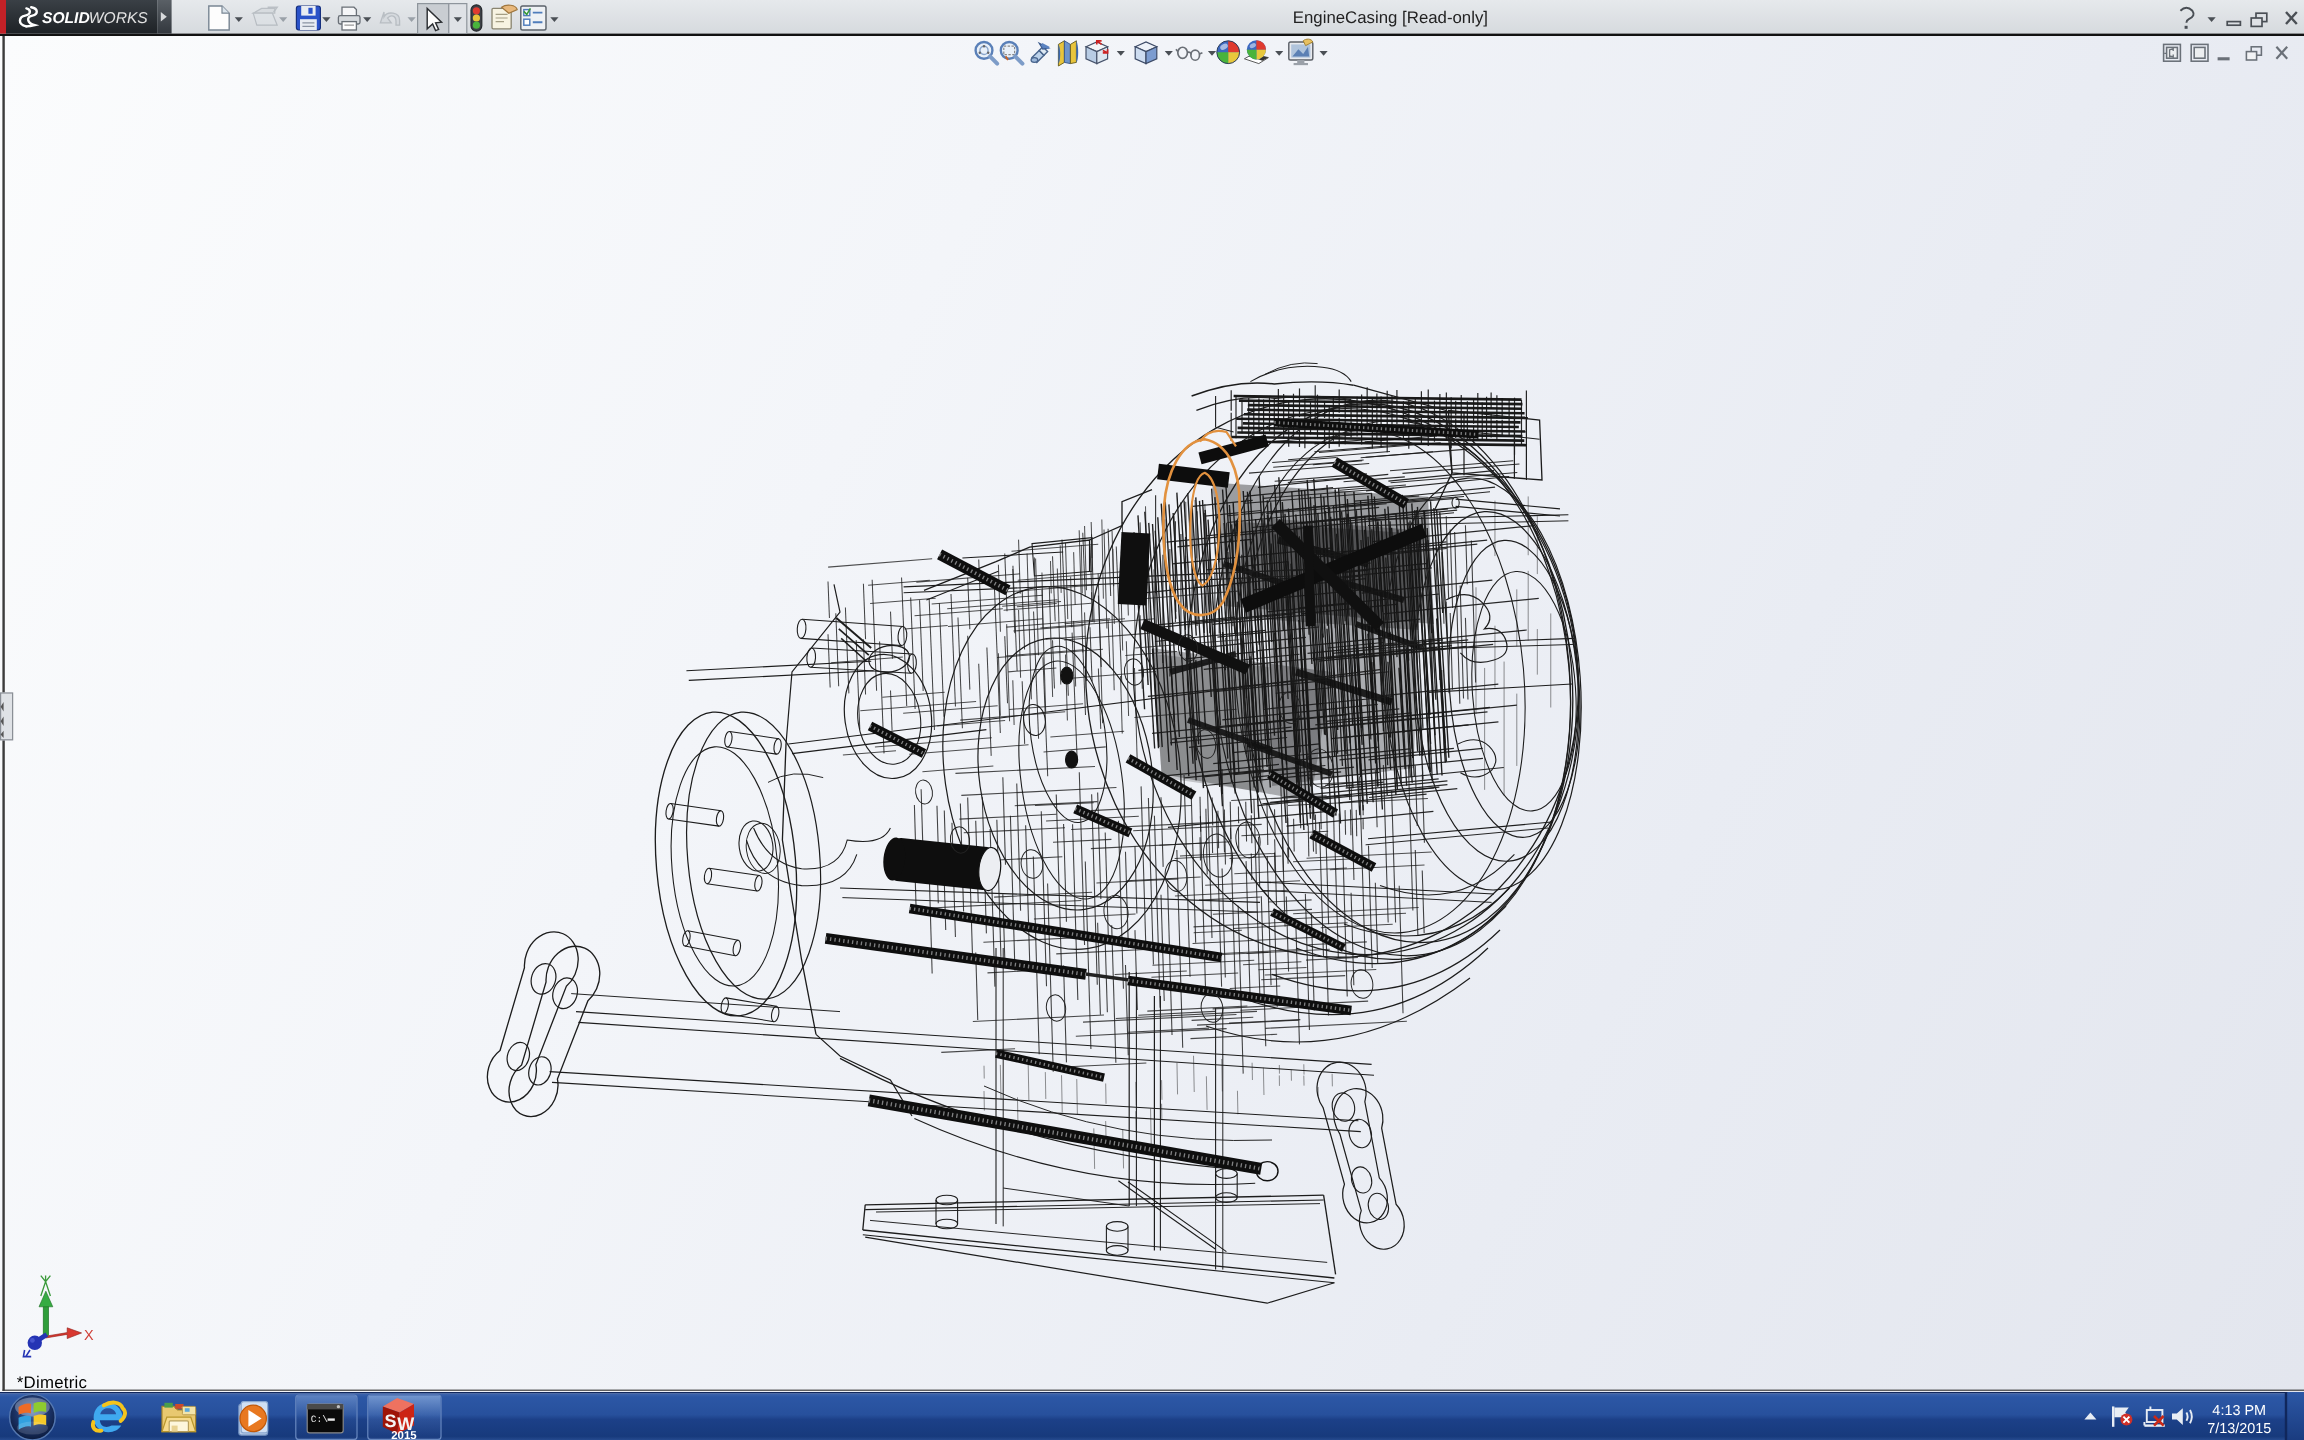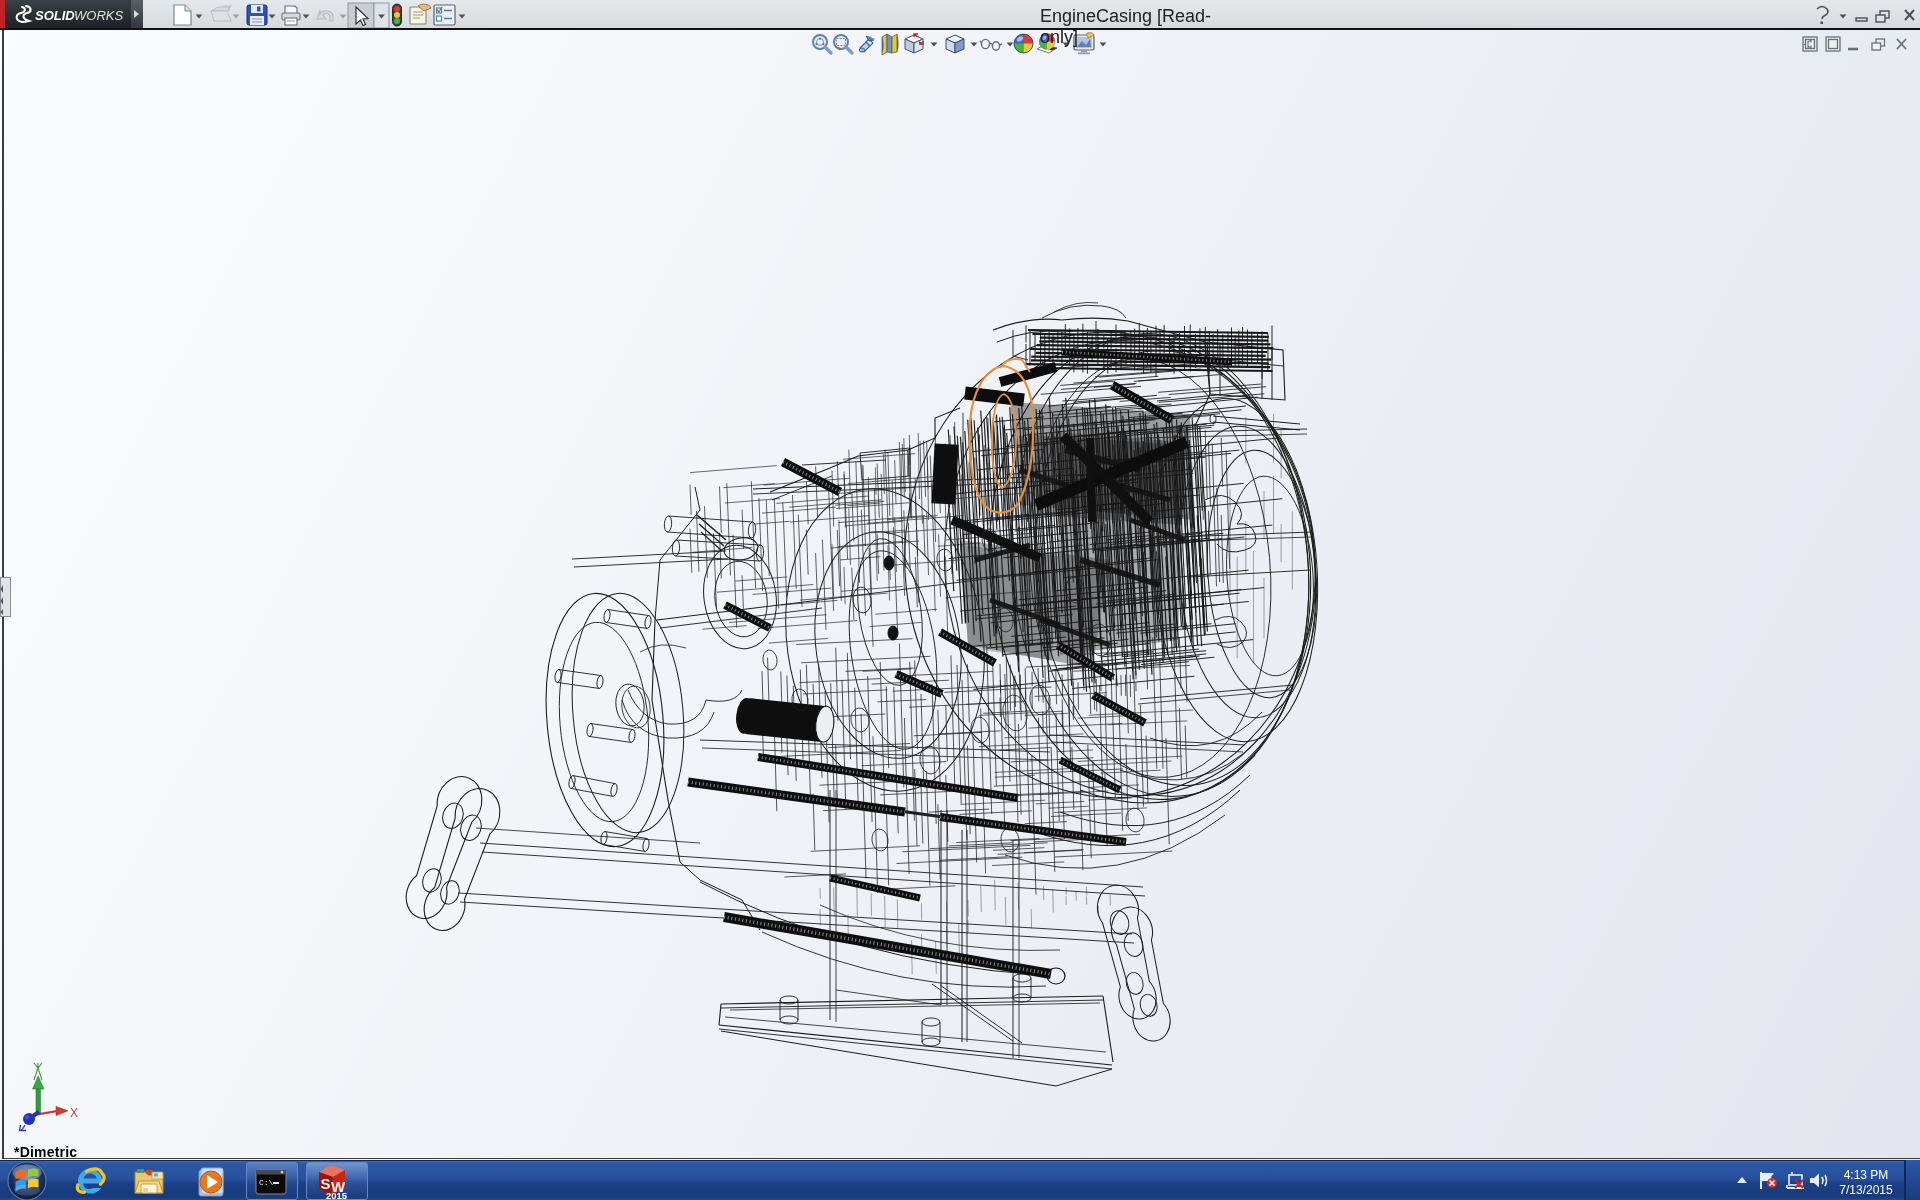--- a/index.html
+++ b/index.html
@@ -1,26 +1,26 @@
 <!DOCTYPE html>
 <html><head><meta charset="utf-8"><style>
 html,body{margin:0;padding:0;width:1920px;height:1200px;overflow:hidden;font-family:"Liberation Sans",sans-serif;background:#e8eaee}
 #titlebar{position:absolute;left:0;top:0;width:1920px;height:28px;background:linear-gradient(#e6e9ec,#d6dade);border-bottom:2px solid #111}
 #logoblk{position:absolute;left:5px;top:0;width:126px;height:28px;background:linear-gradient(#3a4046,#1e2226)}
 #redstrip{position:absolute;left:0;top:0;width:5px;height:28px;background:#c32127}
 #logoarrow{position:absolute;left:131px;top:0;width:12px;height:28px;background:linear-gradient(#5a6066,#33383e)}
-#title{position:absolute;left:1040px;top:6px;width:200px;text-align:left;font-size:18px;color:#222}
+#title{position:absolute;left:1040px;top:6px;width:200px;text-align:right;font-size:14px;color:#222}
 #viewport{position:absolute;left:0;top:30px;width:1920px;height:1130px;background:
  linear-gradient(118deg,#fbfcfd 0%,#f3f5f9 35%,#e9ecf3 70%,#e3e6ee 100%)}
 #vpborder{position:absolute;left:2px;top:30px;width:1916px;height:1128px;border-left:2px solid #3c3c3c;border-right:1px solid #8a8f96;border-bottom:1px solid #3c3c3c;pointer-events:none}
 #sidetab{position:absolute;left:0px;top:577px;width:9px;height:38px;background:#dfe2e6;border:1px solid #8a8f96}
 #taskbar{position:absolute;left:0;top:1160px;width:1920px;height:40px;background:linear-gradient(#3f66ad 0%,#2c57a5 8%,#27509c 45%,#1c4088 55%,#173a7c 90%,#2a4f94 100%);border-top:1px solid #10275c}
 .tbtn{position:absolute;top:1162px;height:36px;border:1px solid #6888c0;border-radius:3px;background:linear-gradient(rgba(150,180,225,0.45),rgba(60,100,170,0.25) 50%,rgba(25,55,120,0.3))}
 #showdesk{position:absolute;left:1904px;top:1160px;width:16px;height:40px;background:linear-gradient(#2c57a5,#1a3c80);border-left:2px solid #10275c}
-#dimetric{position:absolute;left:14px;top:1144px;font-size:14px;font-weight:bold;color:#000;letter-spacing:0.2px}
+#dimetric{position:absolute;left:14px;top:1144px;font-size:14px;font-weight:normal;color:#000;letter-spacing:0.2px}
 svg{position:absolute;left:0;top:0}
 </style></head>
 <body>
 <div id="viewport"></div>
 <svg width="1920" height="1200">
 <defs>
 <pattern id="hxd" width="5" height="5" patternUnits="userSpaceOnUse">
 <rect width="5" height="5" fill="none"></rect>
 <path d="M 0,1 L 5,0 M 0,3.5 L 5,2.5 M 1,0 L 0.2,5 M 3.5,0 L 2.7,5" stroke="#111" stroke-width="0.9" fill="none"></path>
 </pattern>

